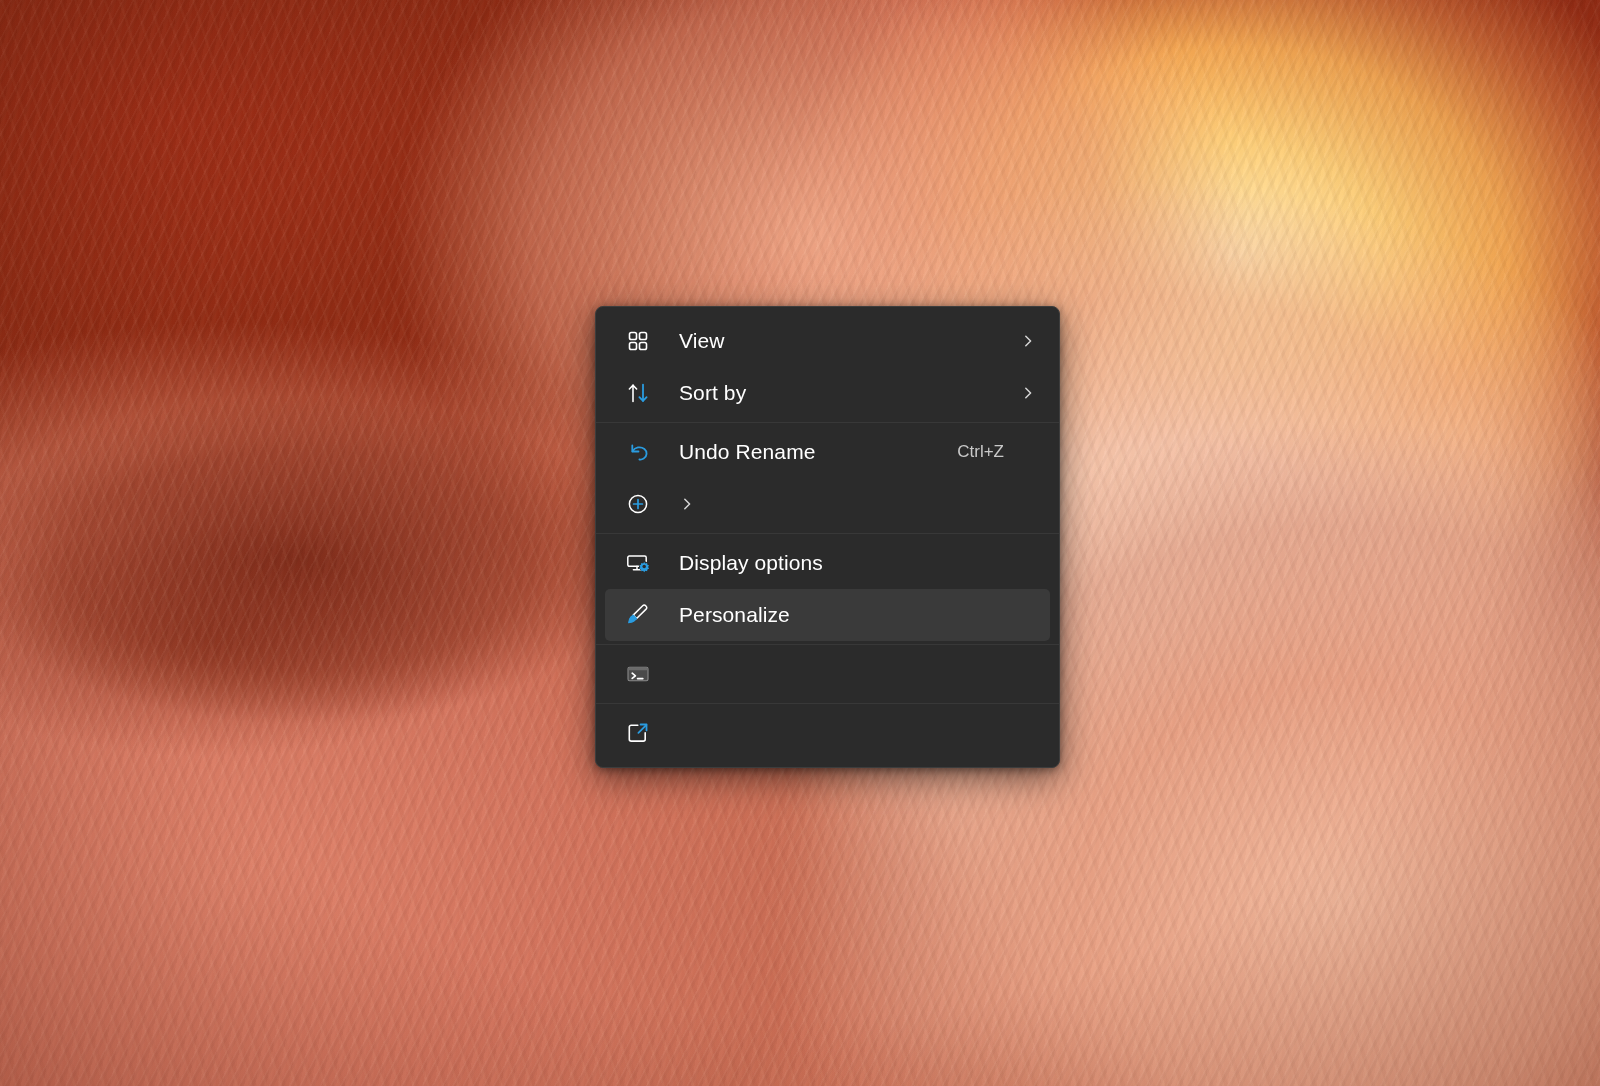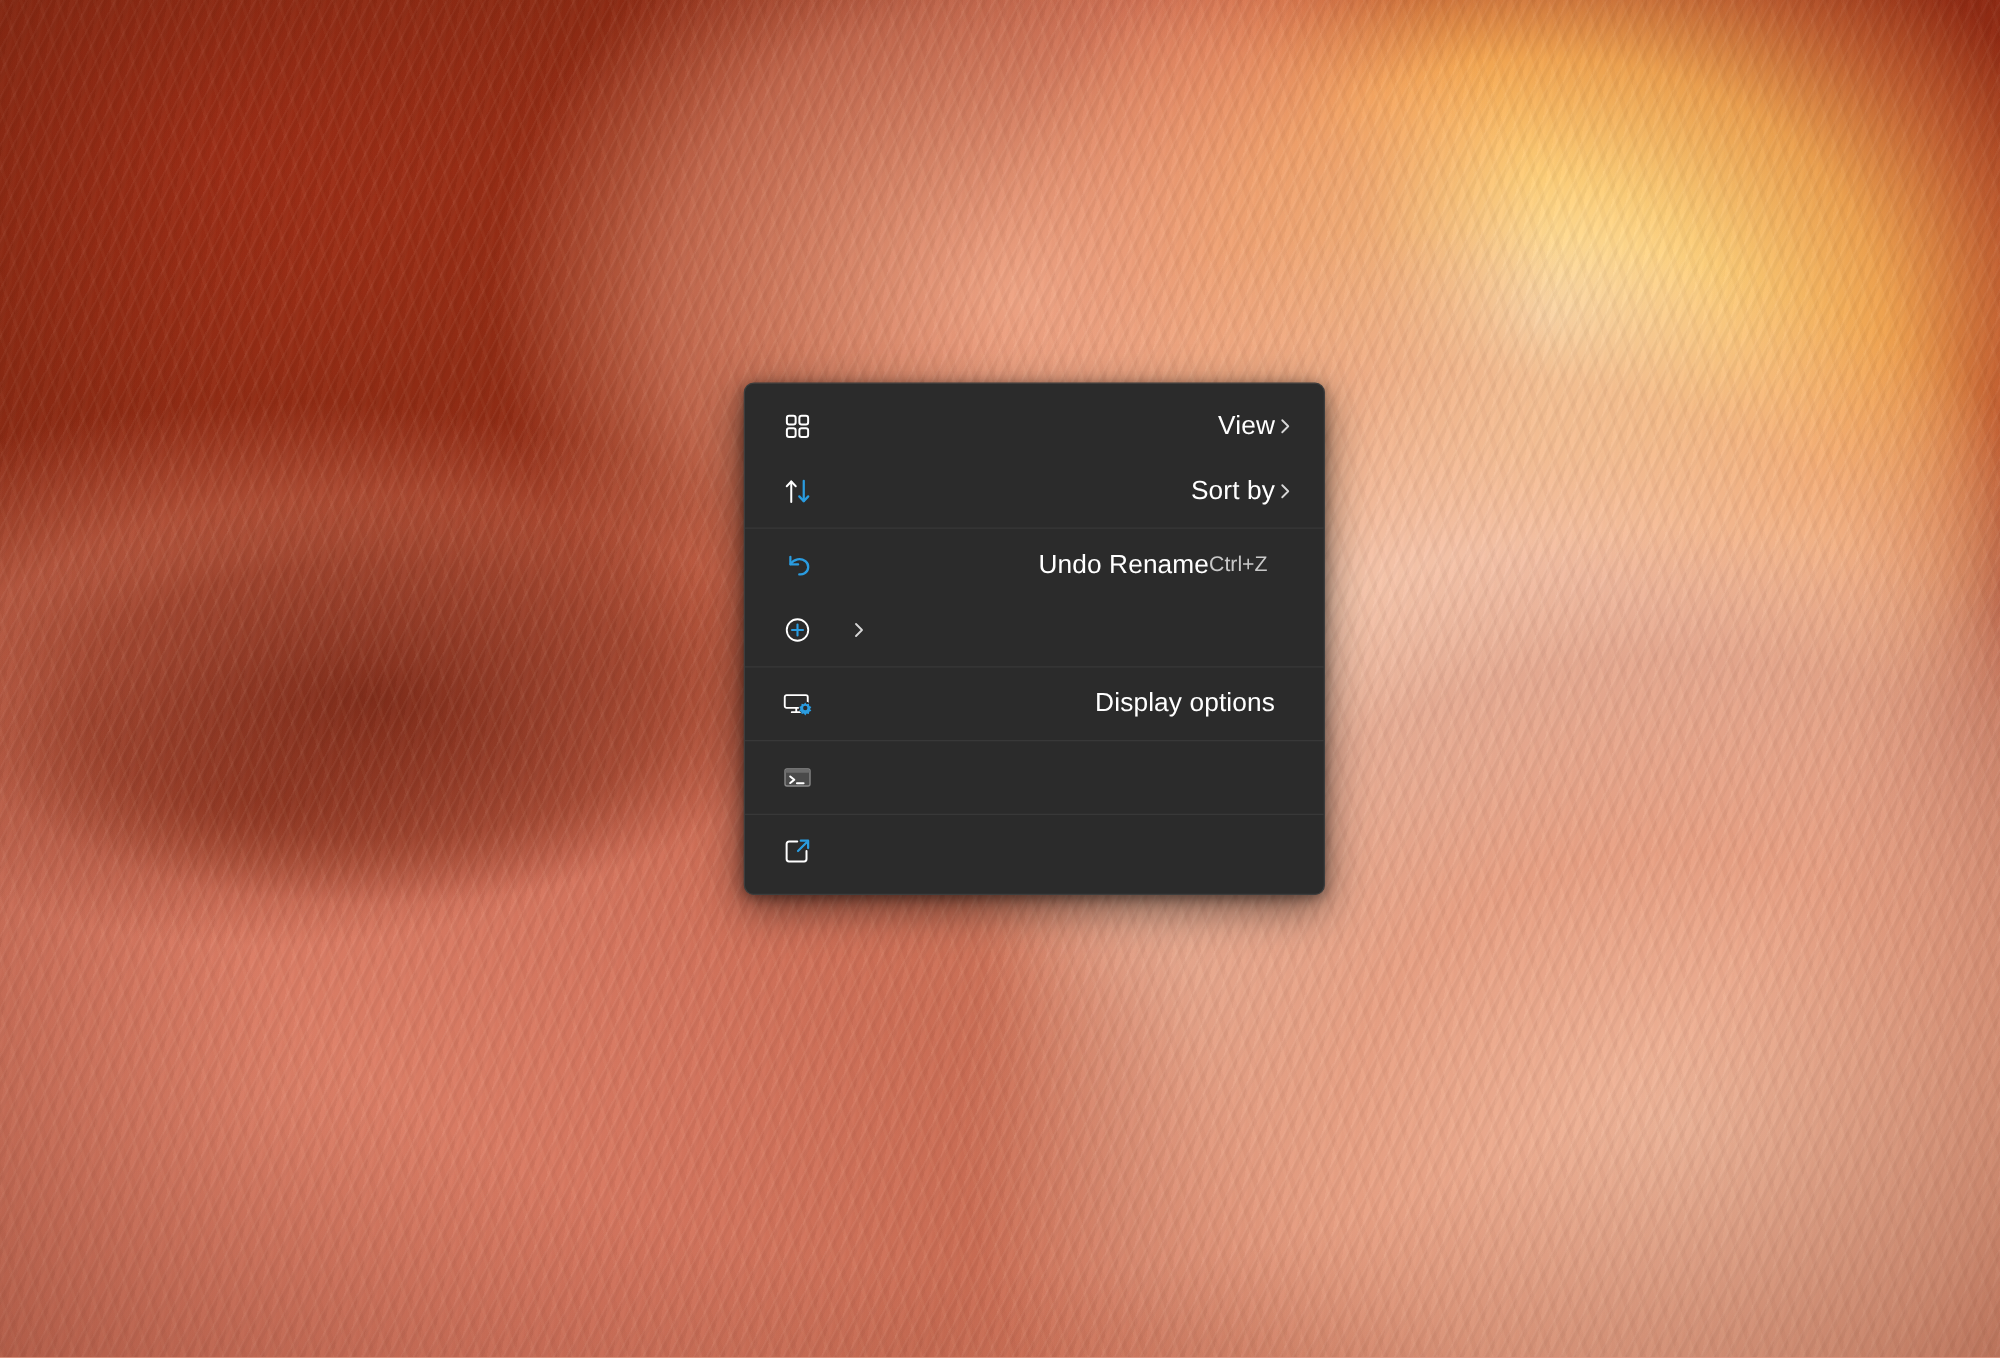--- a/index.html
+++ b/index.html
@@ -161,27 +161,26 @@
   }
   .mi-icon svg { display:block; }
 
   .mi-label {
     flex:1 1 auto;
     color:#ffffff;
     font-size:21px;
     font-weight:400;
     letter-spacing:.1px;
     white-space:nowrap;
-    text-align:right;
   }
 
   .mi-accel {
     color:#c9c9c9;
     font-size:17px;
-    margin-right:6px;
+    margin-right:16px;
     white-space:nowrap;
   }
 
   .mi-chevron {
     flex:0 0 auto;
     width:16px; height:16px;
     display:flex; align-items:center; justify-content:center;
   }
   .mi-chevron svg { display:block; }
   .mi-spacer { width:16px; flex:0 0 16px; }
@@ -273,20 +272,30 @@
               <path d="M4.3 6.1h15.4a1.5 1.5 0 0 1 1.5 1.5v7.2a1.5 1.5 0 0 1-1.5 1.5H4.3a1.5 1.5 0 0 1-1.5-1.5V7.6a1.5 1.5 0 0 1 1.5-1.5Z" stroke="#ffffff" stroke-width="1.5"></path>
               <path d="M12 16.3v3.1M8.4 19.7h7.2" stroke="#ffffff" stroke-width="1.5" stroke-linecap="round"></path>
               <circle cx="19.2" cy="16.4" r="5.2" fill="#2b2b2b"></circle>
               <path d="M19.2 11.9l1.1 1.5 1.8-.4.3 1.8 1.7.8-1.1 1.5 1.1 1.5-1.7.8-.3 1.8-1.8-.4-1.1 1.5-1.1-1.5-1.8.4-.3-1.8-1.7-.8 1.1-1.5-1.1-1.5 1.7-.8.3-1.8 1.8.4 1.1-1.5Z" fill="#2a9ce0"></path>
               <circle cx="19.2" cy="16.4" r="1.75" fill="#2b2b2b"></circle>
             </svg>
           </span>
           <span class="mi-label">Display options</span>
           <span class="mi-spacer"></span>
         </div>
+        <div class="menu-item selected">
+          <span class="mi-icon">
+            <svg width="26" height="26" viewBox="0 0 26 26" fill="none">
+              <path d="M21.1 4.2c.9.9.9 2.1 0 2.9l-9.5 9.4-3.4-3.4 9.5-9.4c.8-.8 2.2-.8 3 0l.4.5Z" stroke="#ffffff" stroke-width="1.5" stroke-linejoin="round"></path>
+              <path d="M8.2 13.1l3.4 3.4-2.4 2.4c-1.1 1.1-3 1.6-5.5 1.8.3-2.5.8-4.3 1.9-5.4l2.6-2.2Z" fill="#2a9ce0" stroke="#2a9ce0" stroke-width="1.2" stroke-linejoin="round"></path>
+            </svg>
+          </span>
+          <span class="mi-label">Personalize</span>
+          <span class="mi-spacer"></span>
+        </div>
       </div>
       <div class="menu-sep"></div>
       <div class="menu-section">
         <div class="menu-item">
           <span class="mi-icon">
             <svg width="26" height="26" viewBox="0 0 26 26" fill="none">
               <rect x="3" y="6.2" width="20" height="13.6" rx="1.6" fill="#4a4a4a" stroke="#8a8a8a" stroke-width="1.1"></rect>
               <rect x="3" y="6.2" width="20" height="3.1" rx="1.6" fill="#6b6b6b"></rect>
               <path d="M7.2 12.2l3.2 2.6-3.2 2.6" stroke="#ffffff" stroke-width="1.7" stroke-linecap="round" stroke-linejoin="round"></path>
               <path d="M12.6 17.6h5.2" stroke="#ffffff" stroke-width="1.7" stroke-linecap="round"></path>

